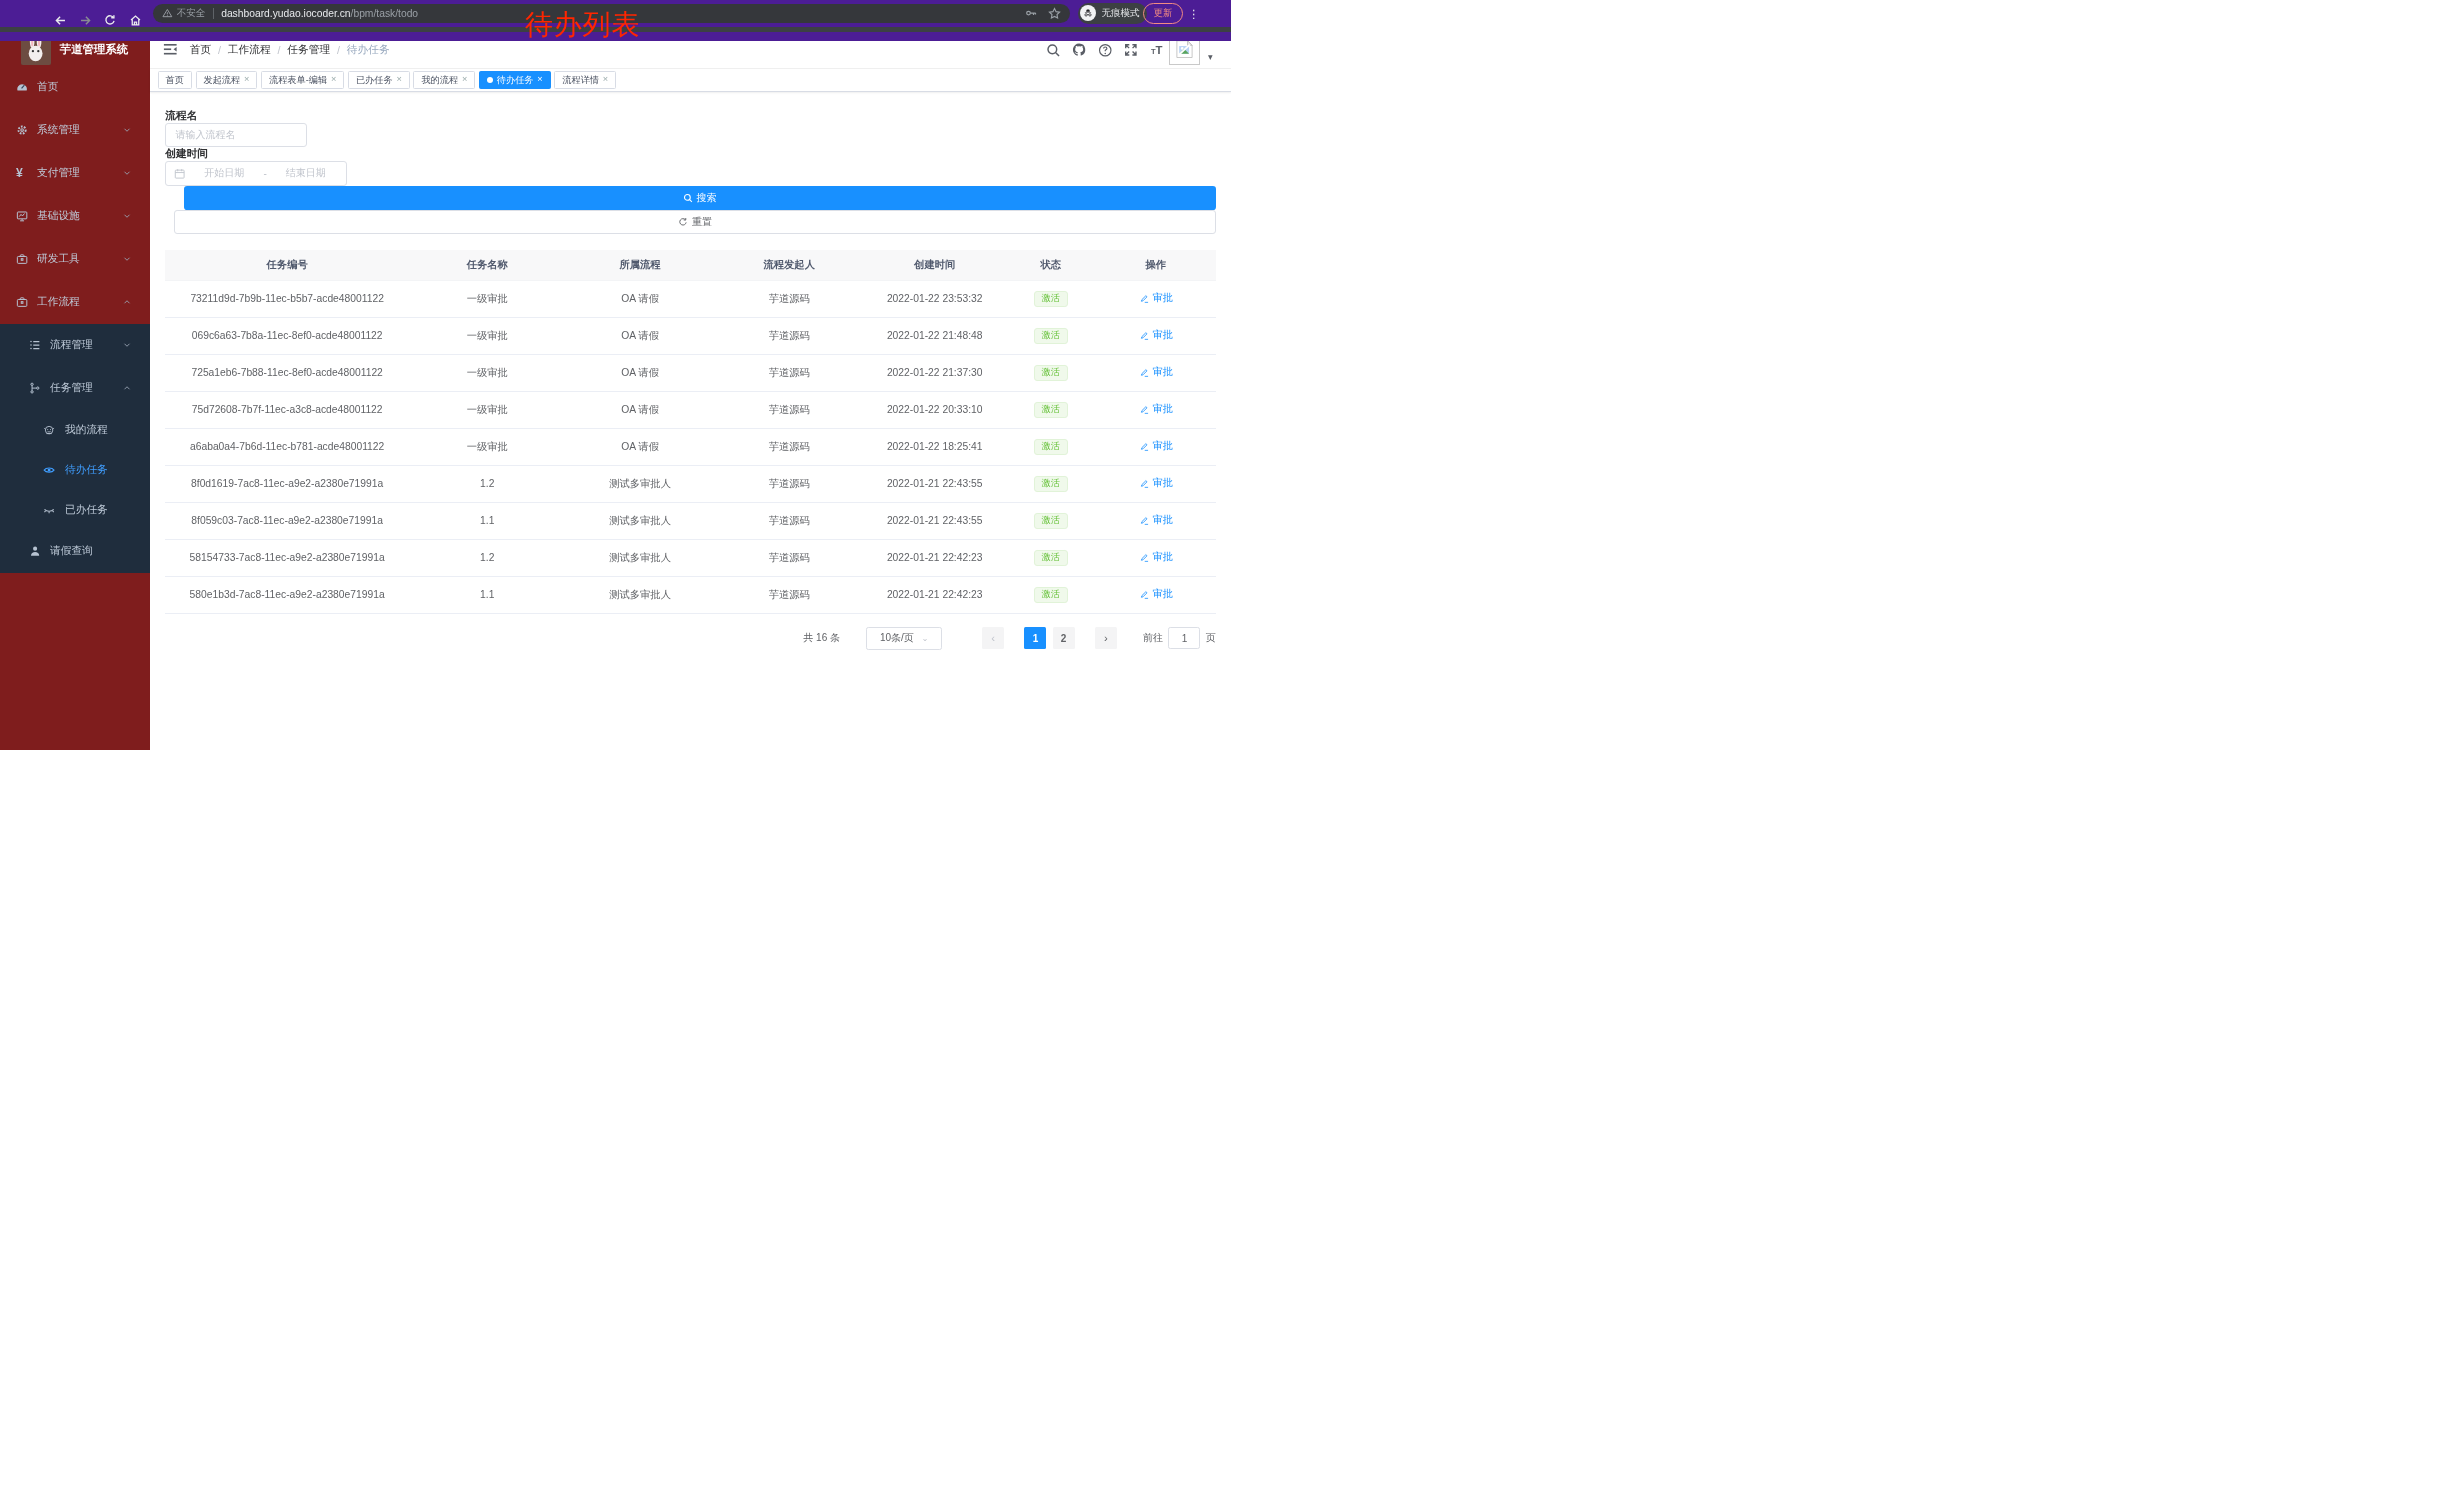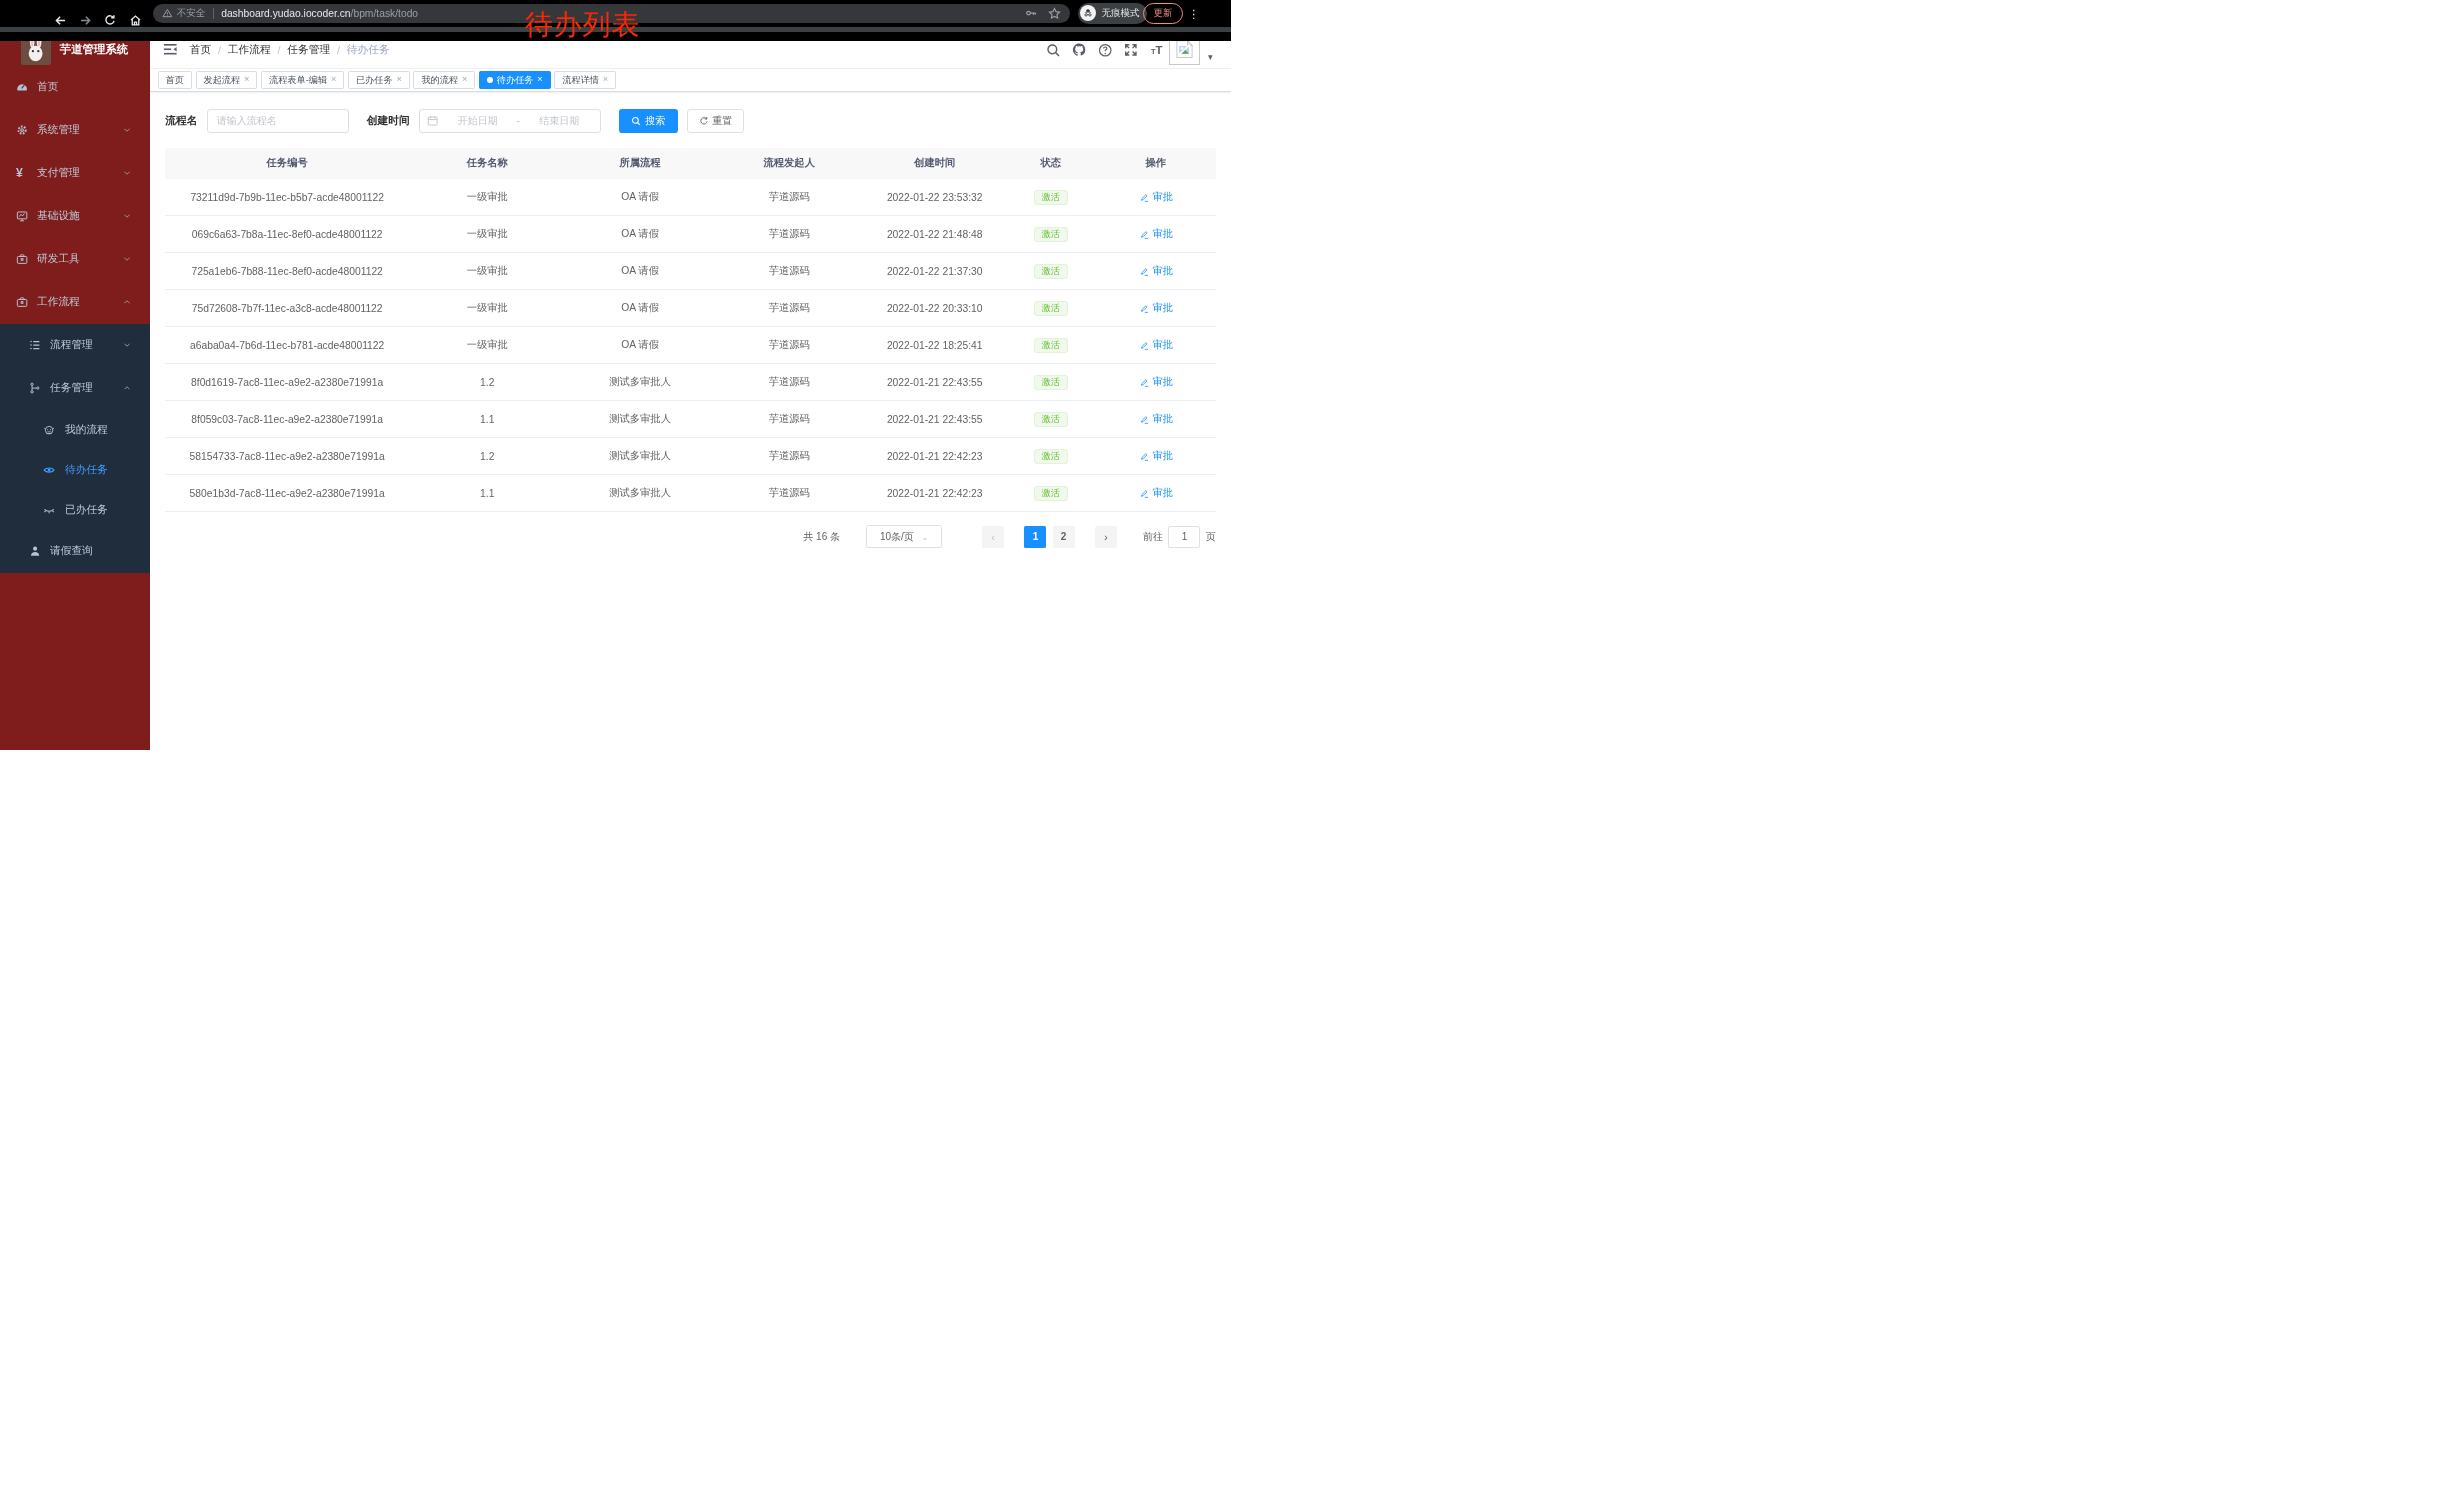--- a/index.html
+++ b/index.html
@@ -1,21 +1,21 @@
 <!DOCTYPE html>
 <html style="font-size:12.2px"><head>
 <meta charset="utf-8">
 <style>
   * { margin:0; padding:0; box-sizing:border-box; }
   html,body { width:1231px; height:750px; overflow:hidden; }
   body { font-family:"Liberation Sans","DejaVu Sans",sans-serif; background:#fff; position:relative; }
   svg { display:block; }
 
   
-  .chrome { position:absolute; top:0; left:0; width:1231px; height:41px; background:#000000; display:flex; align-items:center; z-index:5;padding-left:48px; }
+  .chrome { position:absolute; top:0; left:0; width:1231px; height:41px; background:#4c1d95; display:flex; align-items:center; z-index:5;padding-left:48px; }
   .chrome-strip { position:absolute; top:27px; left:0; width:1231px; height:4.6px; background:#3c4043; z-index:5; }
   .nav-btn { width:25px; height:25px; display:flex; align-items:center; justify-content:center; color:#e8eaed; flex:0 0 auto; }
   .nav-btn.dim { color:#888c92; }
   .url-pill { position:absolute; left:153px; top:3.8px; width:917px; height:19px; background:#35373b; border-radius:10px; display:flex; align-items:center; padding:0 9.2px; }
   .warn { color:#9aa0a6; display:flex; align-items:center; gap:3.8px; font-size:9.5px; }
   .url-sep { width:0.8px; height:10.7px; background:#5f6368; margin:0 7.6px; }
   .url-host { color:#e8eaed; font-size:10.3px; }
   .url-path { color:#9aa0a6; font-size:10.3px; }
   .pill-spacer { flex:1; }
   .pill-ic { color:#9aa0a6; margin-left:10.7px; }
@@ -65,21 +65,21 @@
   .avatar-caret { position:absolute; right:18.3px; top:20px; color:#5a5e66; font-size:9.2px; cursor:pointer; }
 
   .tagbar { height:23px; border-bottom:0.8px solid #d8dce5; box-shadow:0 0.8px 2.3px rgba(0,0,0,.10); display:flex; align-items:center; padding-left:7.6px; gap:3.8px; position:relative; z-index:2; background:#fff; }
   .tag { height:17.5px; display:flex; align-items:center; border:0.8px solid #d8dce5; background:#fff; color:#495060; font-size:9.2px; padding:0 6.9px; cursor:pointer; gap:3.8px; border-radius:1.5px; }
   .tag .tag-close { font-size:9.2px; color:#9aa; line-height:1; }
   .tag.active { background:#1890ff; border-color:#1890ff; color:#fff; }
   .tag.active .tag-dot { width:6.1px; height:6.1px; border-radius:50%; background:#fff; }
   .tag.active .tag-close { color:#fff; }
 
   .content { flex:1; padding:15.3px 15.3px 0 15.3px; position:relative; }
-  .filters { display:flex; align-items:center; margin-top:1.5px; }
+  .filters { display:flex; margin-top:1.5px;flex-direction:column; }
   .f-label { font-size:10.7px; font-weight:bold; color:#303133; margin-right:9.2px; }
   .f-input { width:142px; height:24.4px; border:0.8px solid #dcdfe6; border-radius:3.1px; padding:0 9.2px; font-size:10px; color:#606266; font-family:inherit; }
   .f-input::placeholder { color:#c0c4cc; }
   .gap1 { width:18.3px; }
   .date-box { width:182px; height:24.4px; border:0.8px solid #dcdfe6; border-radius:3.1px; display:flex; align-items:center; padding:0 7.6px; color:#c0c4cc; font-size:10px; gap:6.1px; }
   .date-box .d-ph { flex:1; text-align:center; }
   .date-box .d-sep { color:#c0c4cc; }
   .btn { height:24.4px; border-radius:3.1px; display:flex; align-items:center; justify-content:center; font-size:10px; gap:3.8px; cursor:pointer; border:0.8px solid transparent; }
   .btn-primary { background:#1890ff; color:#fff; padding:0 11.4px; margin-left:18.3px; }
   .btn-plain { background:#fff; color:#606266; border-color:#dcdfe6; padding:0 10.7px; margin-left:9.2px; }

